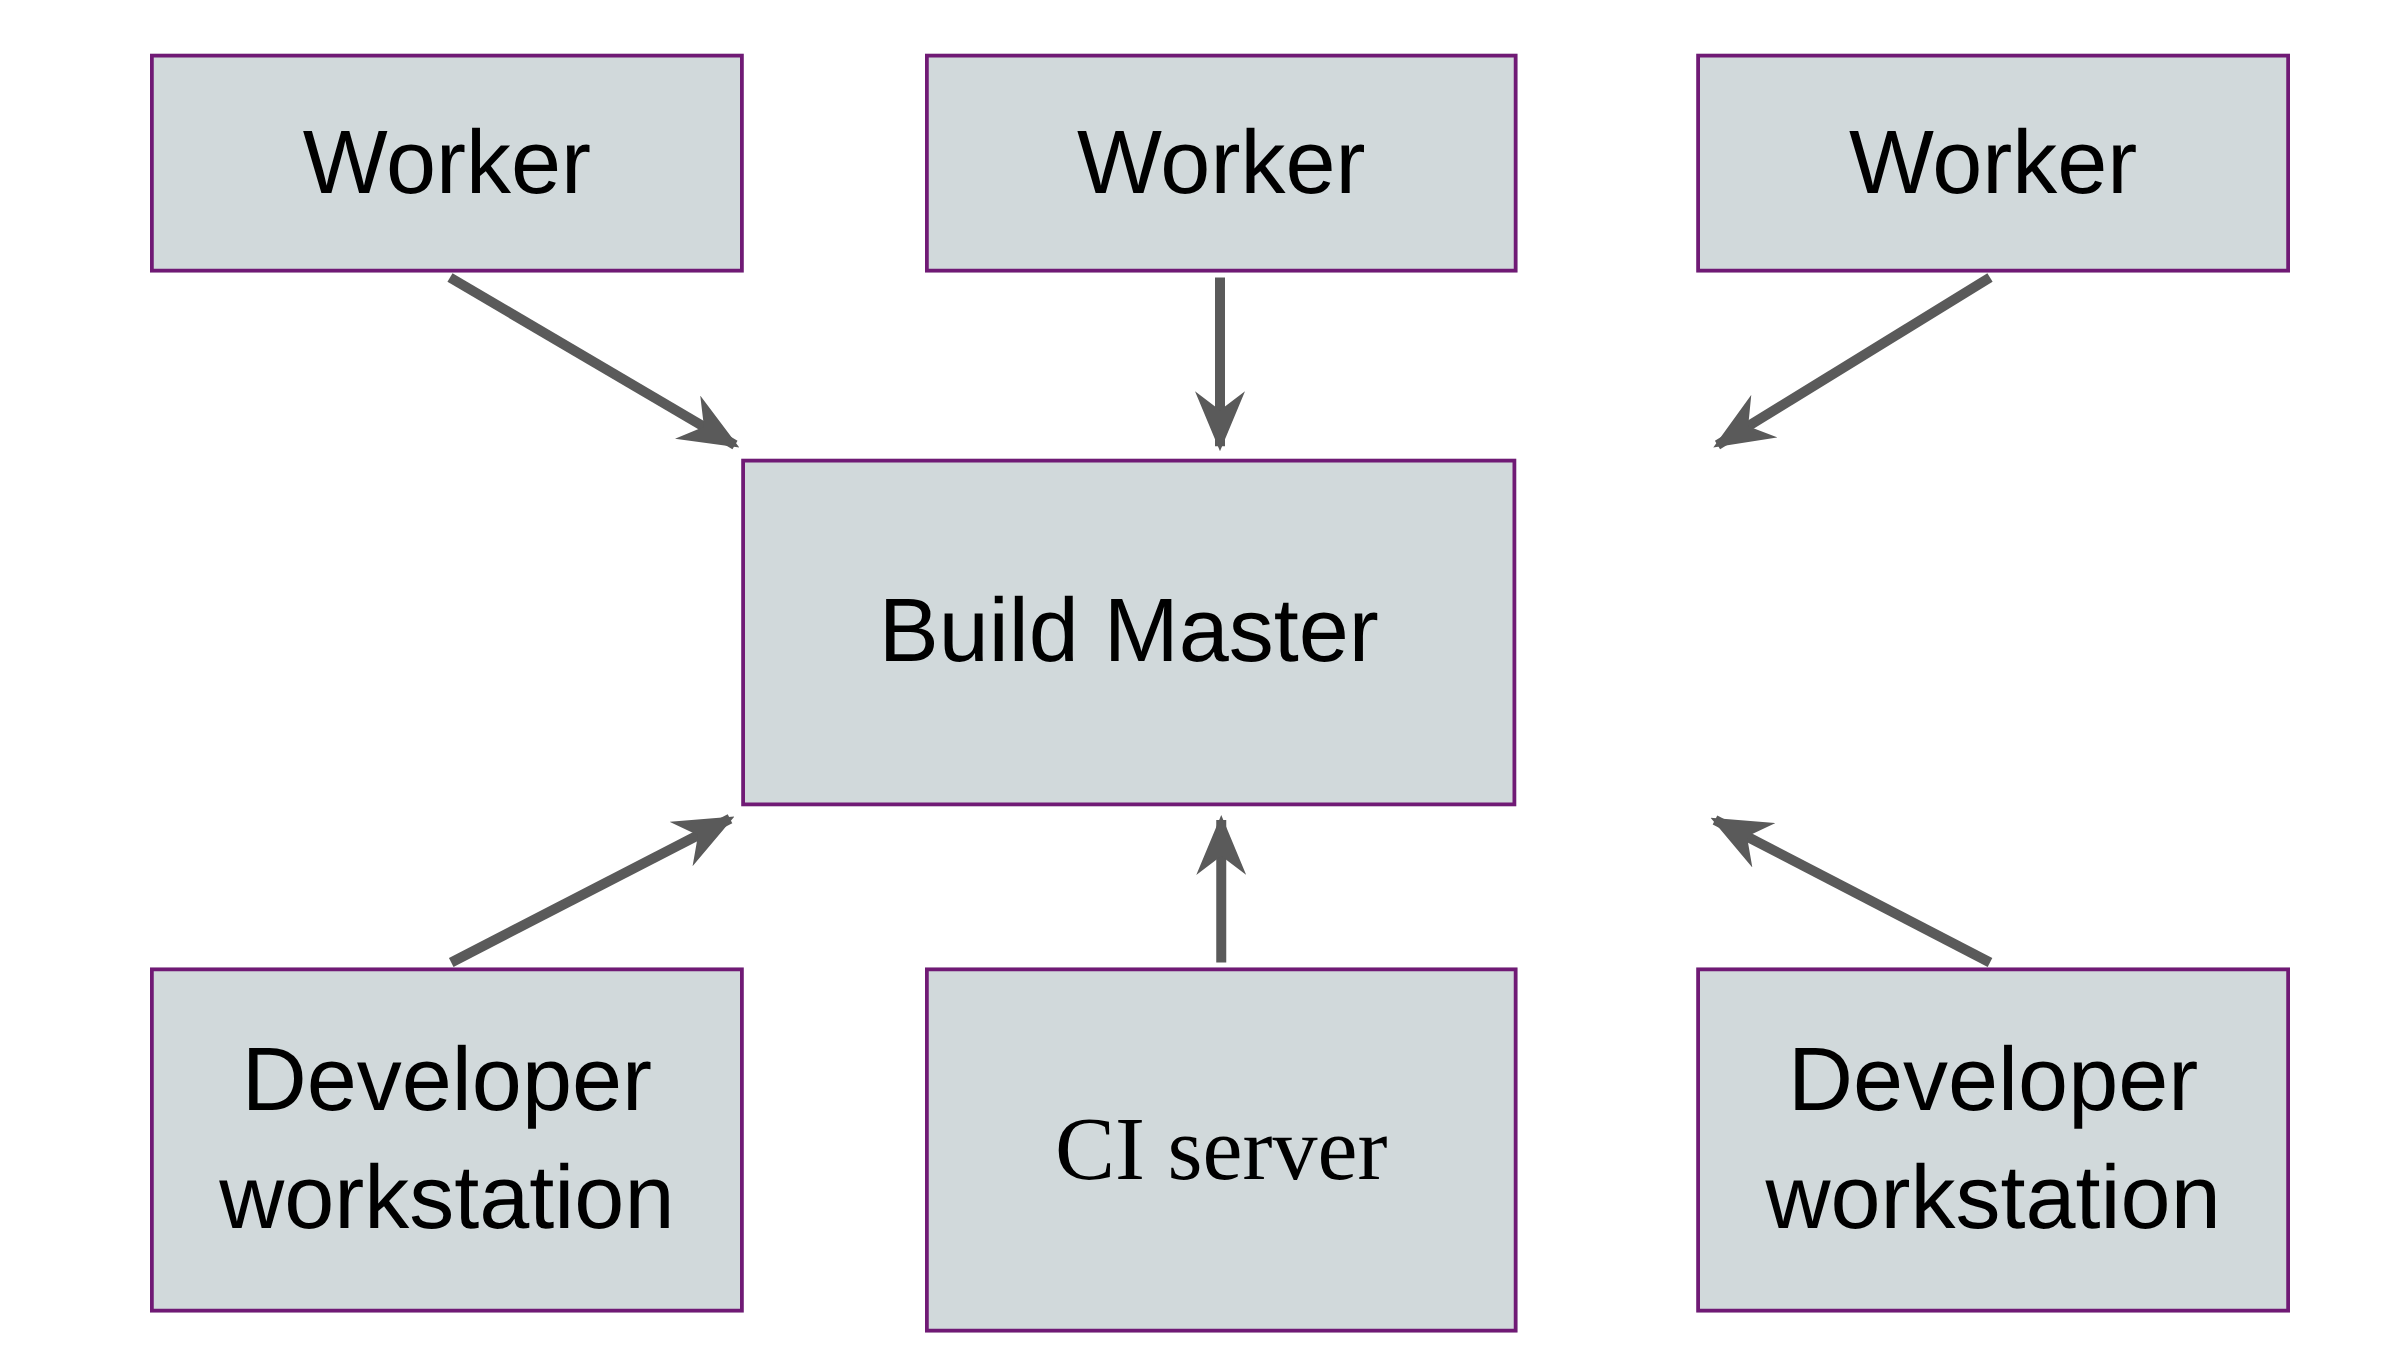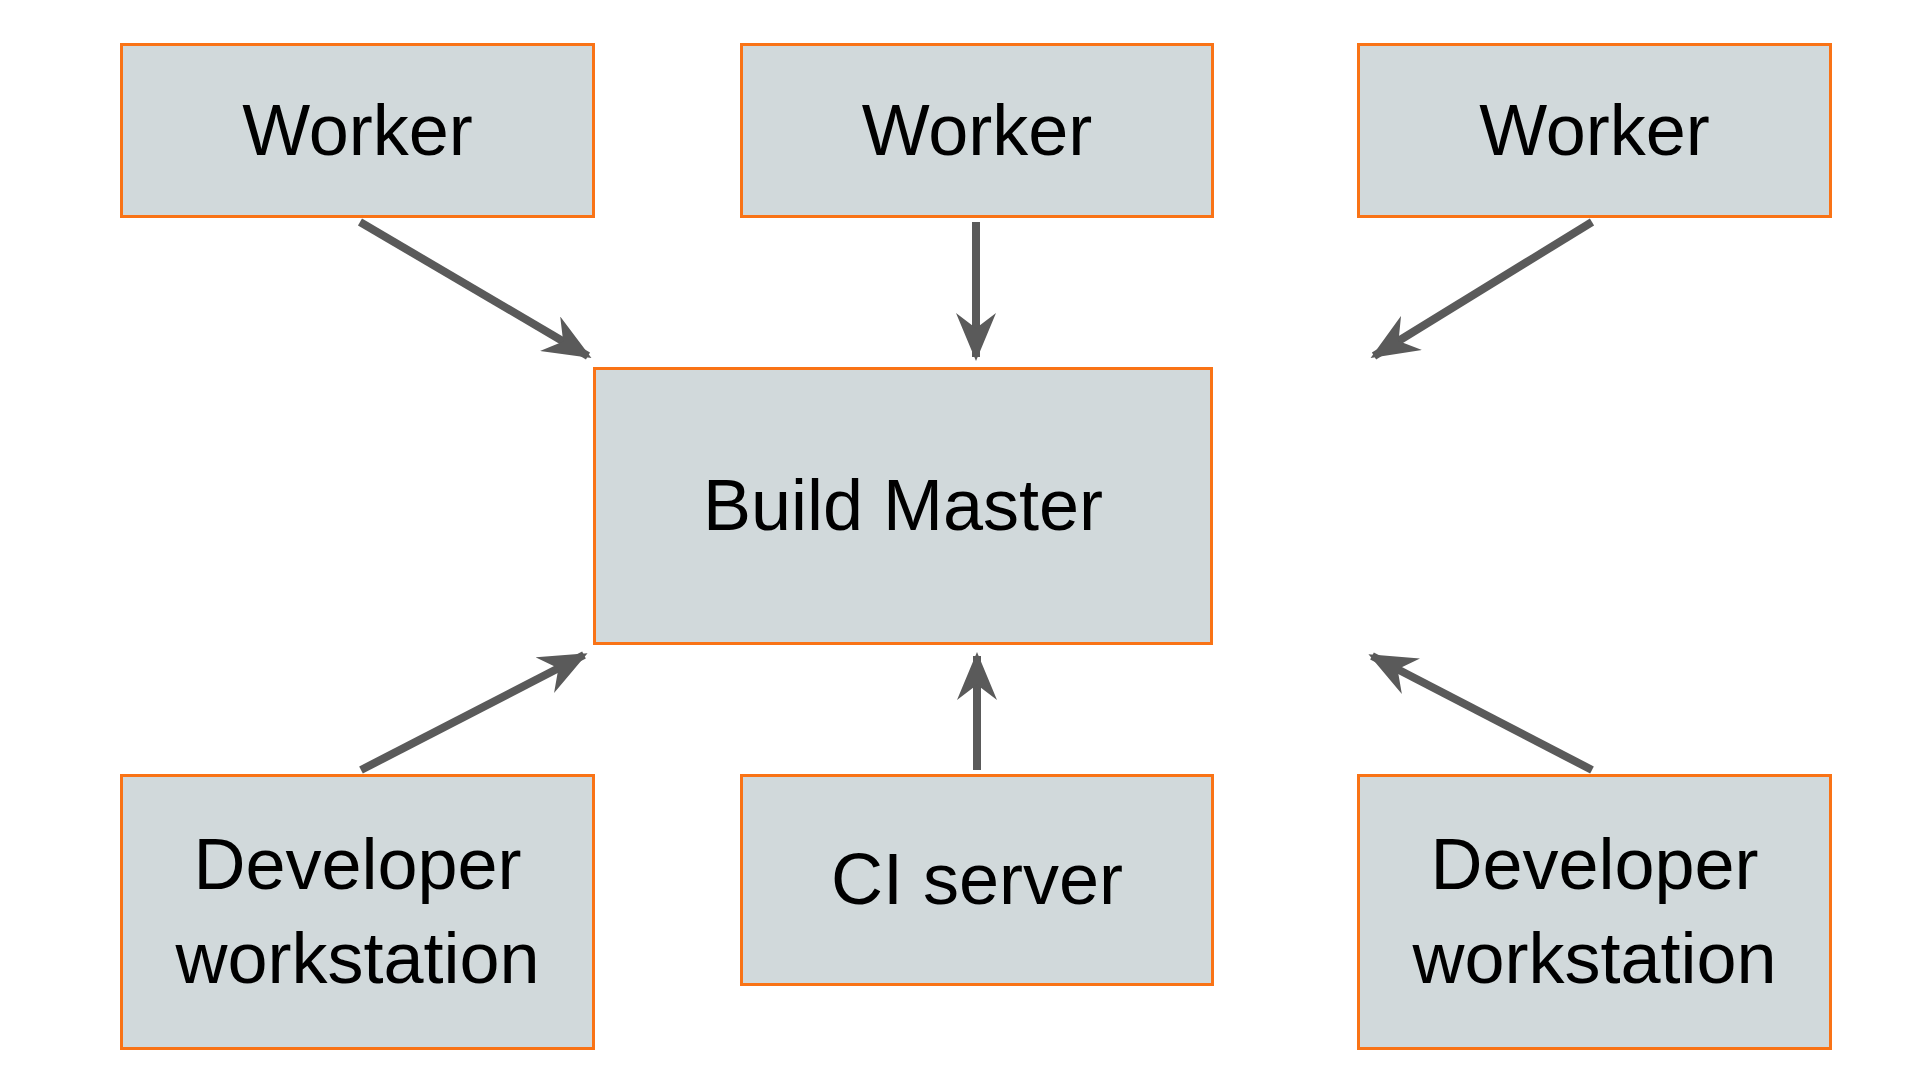--- a/index.html
+++ b/index.html
@@ -20,36 +20,36 @@
     left: 0;
     top: 0;
     width: 1910px;
     height: 1090px;
     pointer-events: none;
   }
   .node {
     position: absolute;
     box-sizing: border-box;
     background: #d1d9db;
-    border: 3px solid #f97316;
+    border: 3px solid #701a75;
     display: flex;
     align-items: center;
     justify-content: center;
     text-align: center;
     color: #000000;
     font-size: 72px;
     line-height: 1.3;
     padding: 0 14px;
   }
   .n-worker-left   { left: 120px;  top: 43px;  width: 475px; height: 175px; }
   .n-worker-middle { left: 740px;  top: 43px;  width: 474px; height: 175px; }
   .n-worker-right  { left: 1357px; top: 43px;  width: 475px; height: 175px; }
   .n-build-master  { left: 593px;  top: 367px; width: 620px; height: 278px; }
   .n-dev-left      { left: 120px;  top: 774px; width: 475px; height: 276px; }
-  .n-ci-server     { left: 740px;  top: 774px; width: 474px; height: 212px; }
+  .n-ci-server     { left: 740px;  top: 774px; width: 474px; height: 292px; font-family: Liberation Serif, serif; }
   .n-dev-right     { left: 1357px; top: 774px; width: 475px; height: 276px; }
 </style>
 </head>
 <body>
 
 <div class="canvas">
 
   <svg class="arrows" viewBox="0 0 1910 1090" xmlns="http://www.w3.org/2000/svg">
     <defs>
       <marker id="dart" viewBox="0 0 12 10" refX="11" refY="5" markerWidth="6" markerHeight="5" orient="auto" markerUnits="strokeWidth">

